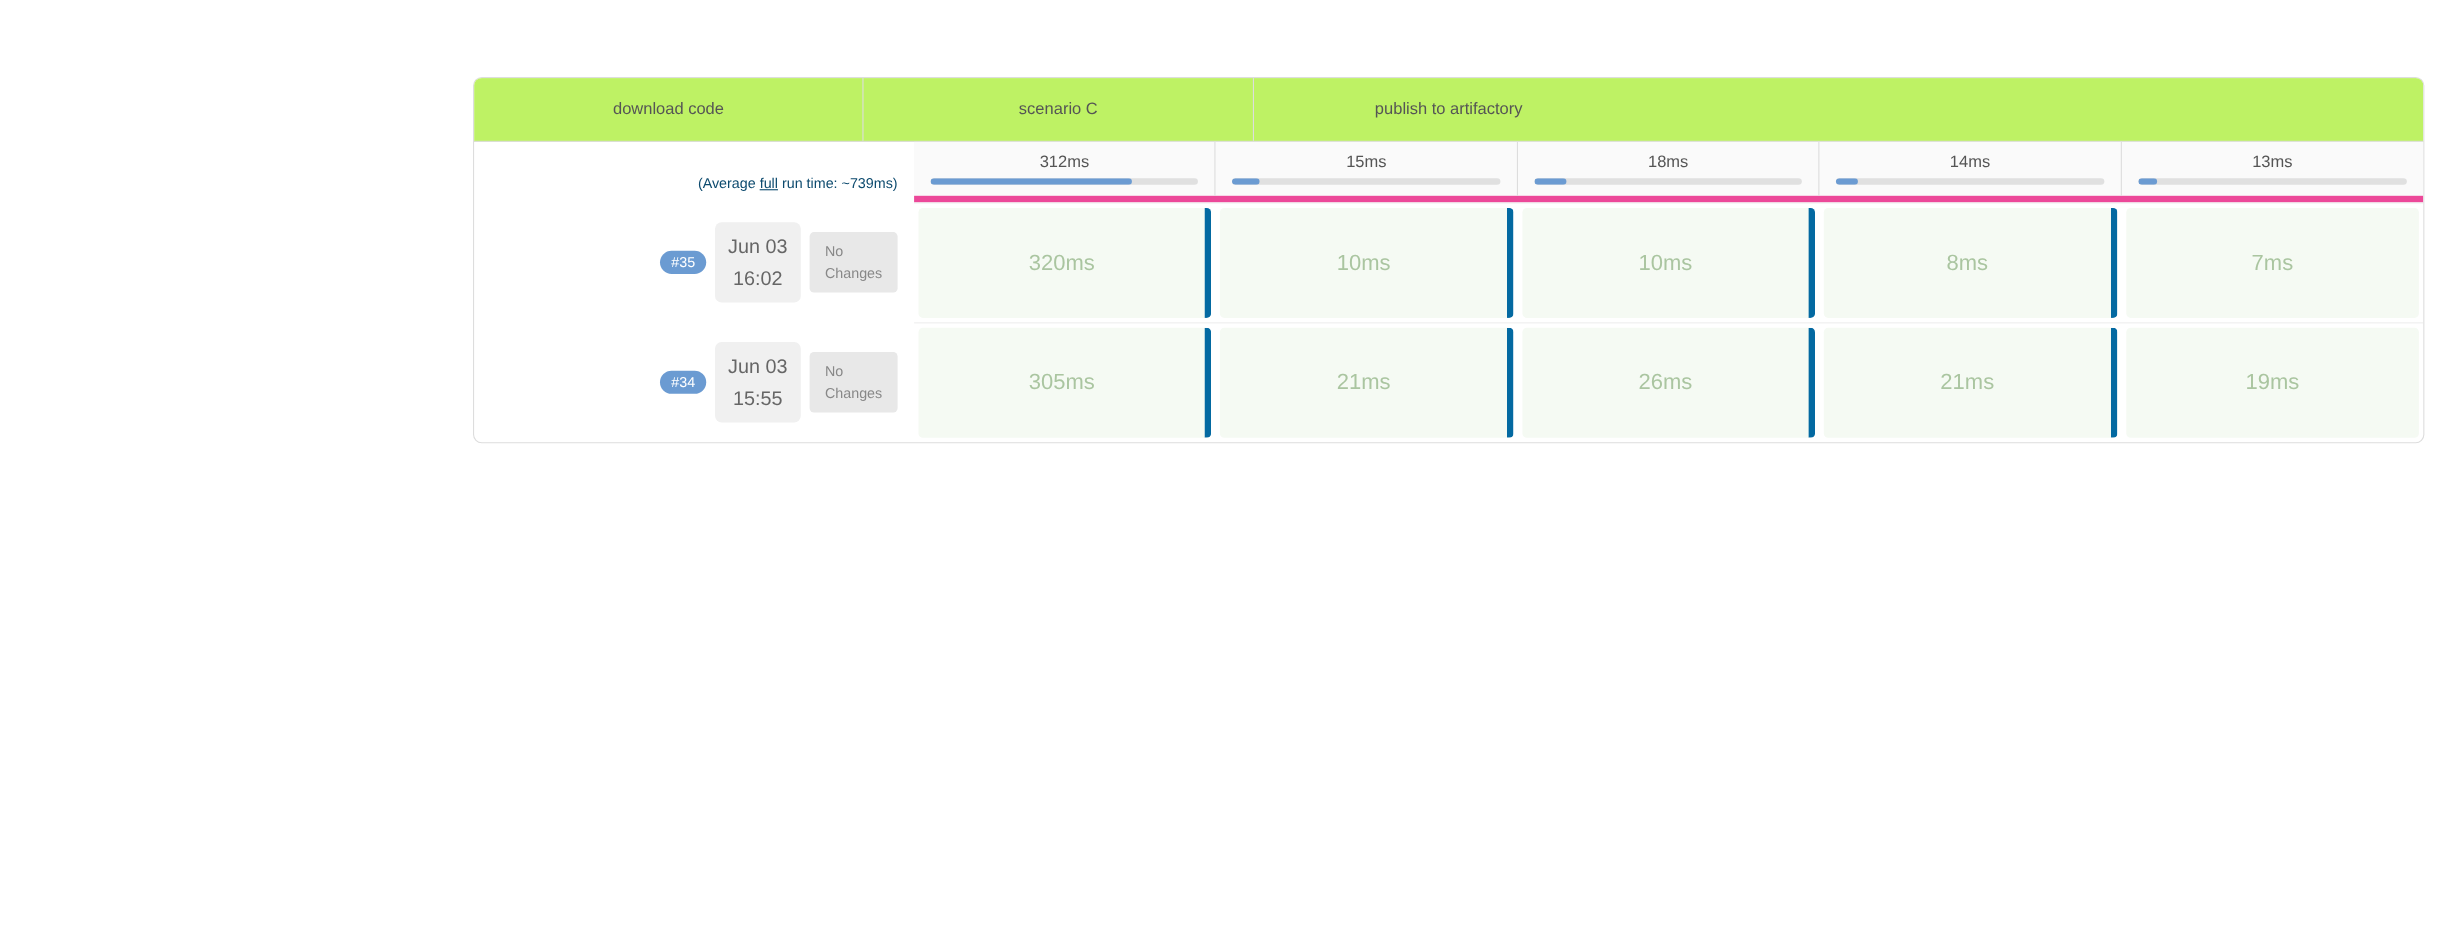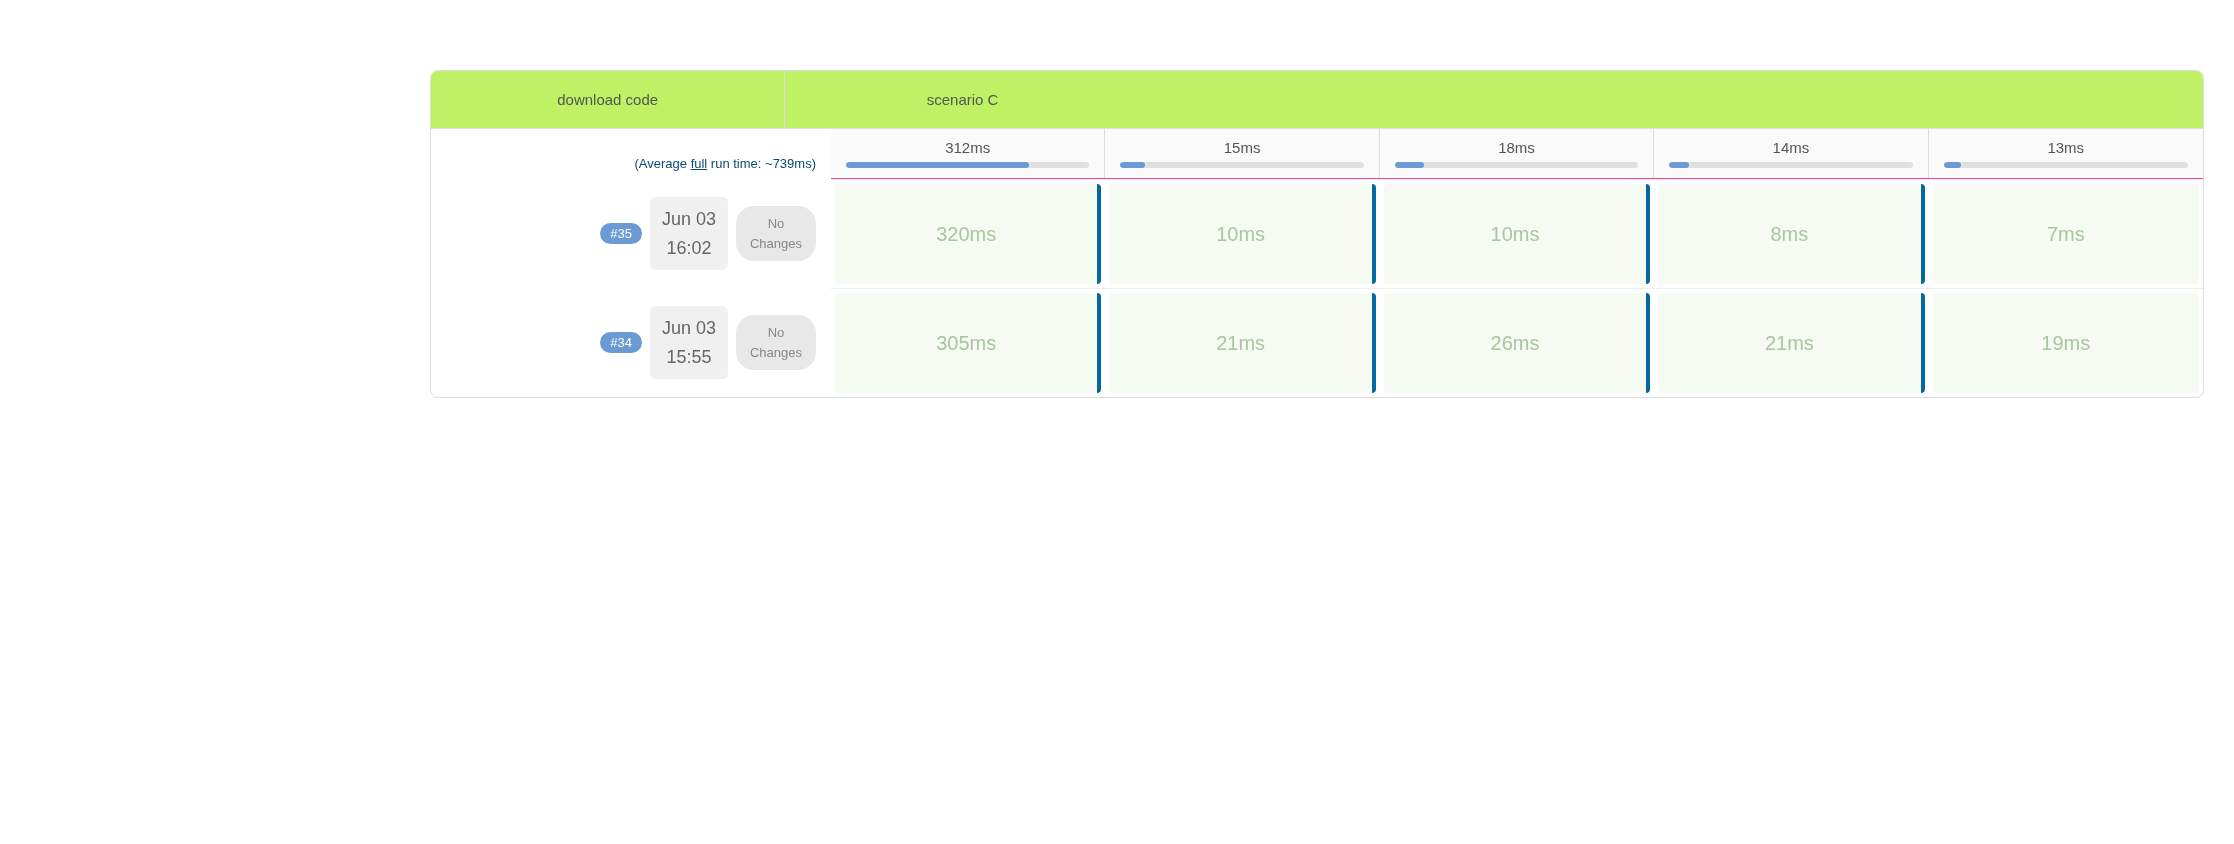--- a/index.html
+++ b/index.html
@@ -42,21 +42,21 @@
       font-size: 15px;
       color: #555;
       border-right: 1px solid #ddd;
     }
     .header-cell:last-child { border-right: none; }
 
     
     .avg-row {
       display: grid;
       grid-template-columns: repeat(5, 1fr);
-      border-bottom: 1px solid #ec4899;
+      border-bottom: 6px solid #ec4899;
       background: #fafafa;
     }
     .avg-cell {
       padding: 10px 15px;
       text-align: center;
       border-right: 1px solid #ddd;
     }
     .avg-cell:last-child { border-right: none; }
     .avg-time {
       font-size: 15px;
@@ -114,41 +114,41 @@
       background: #f0f0f0;
       border-radius: 6px;
       padding: 8px 12px;
       text-align: center;
       font-size: 18px;
       color: #666;
       line-height: 1.6;
     }
     .no-changes-box {
       background: #e8e8e8;
-      border-radius: 18px;
+      border-radius: 4px;
       padding: 8px 14px;
-      text-align: center;
+      text-align: left;
       font-size: 13px;
       color: #888;
       line-height: 1.5;
     }
 
     .data-right {
       flex: 1;
       display: grid;
       grid-template-columns: repeat(5, 1fr);
       border-top: 1px solid #eee;
     }
     .data-cell {
       padding: 20px 15px;
       text-align: center;
       font-size: 20px;
       color: #aac5a0;
       background: #f5faf3;
-      border-right: 4px solid #0369a1;
+      border-right: 6px solid #0369a1;
       display: flex;
       align-items: center;
       justify-content: center;
       min-height: 100px;
       border-radius: 4px;
       margin: 4px;
     }
     .data-cell:last-child { border-right: none; }
 
     
@@ -169,20 +169,21 @@
 
 <h1></h1>
 
 <div class="stage-view">
   <div class="left-panel"></div>
   <div class="right-panel">
 
     <div class="header-row" id="header-row">
         <div class="header-cell">download code</div>
         <div class="header-cell">scenario C</div>
+        <div class="header-cell">publish to artifactory</div>
       </div>
 
     <div class="avg-wrapper" id="avg-row-wrapper">
       <div class="avg-left">
         <div class="avg-label">
           <span></span><br>
           <span>(Average <u>full</u> run time: ~739ms)</span>
         </div>
       </div>
       <div class="avg-row" style="flex:1;" id="avg-row">

